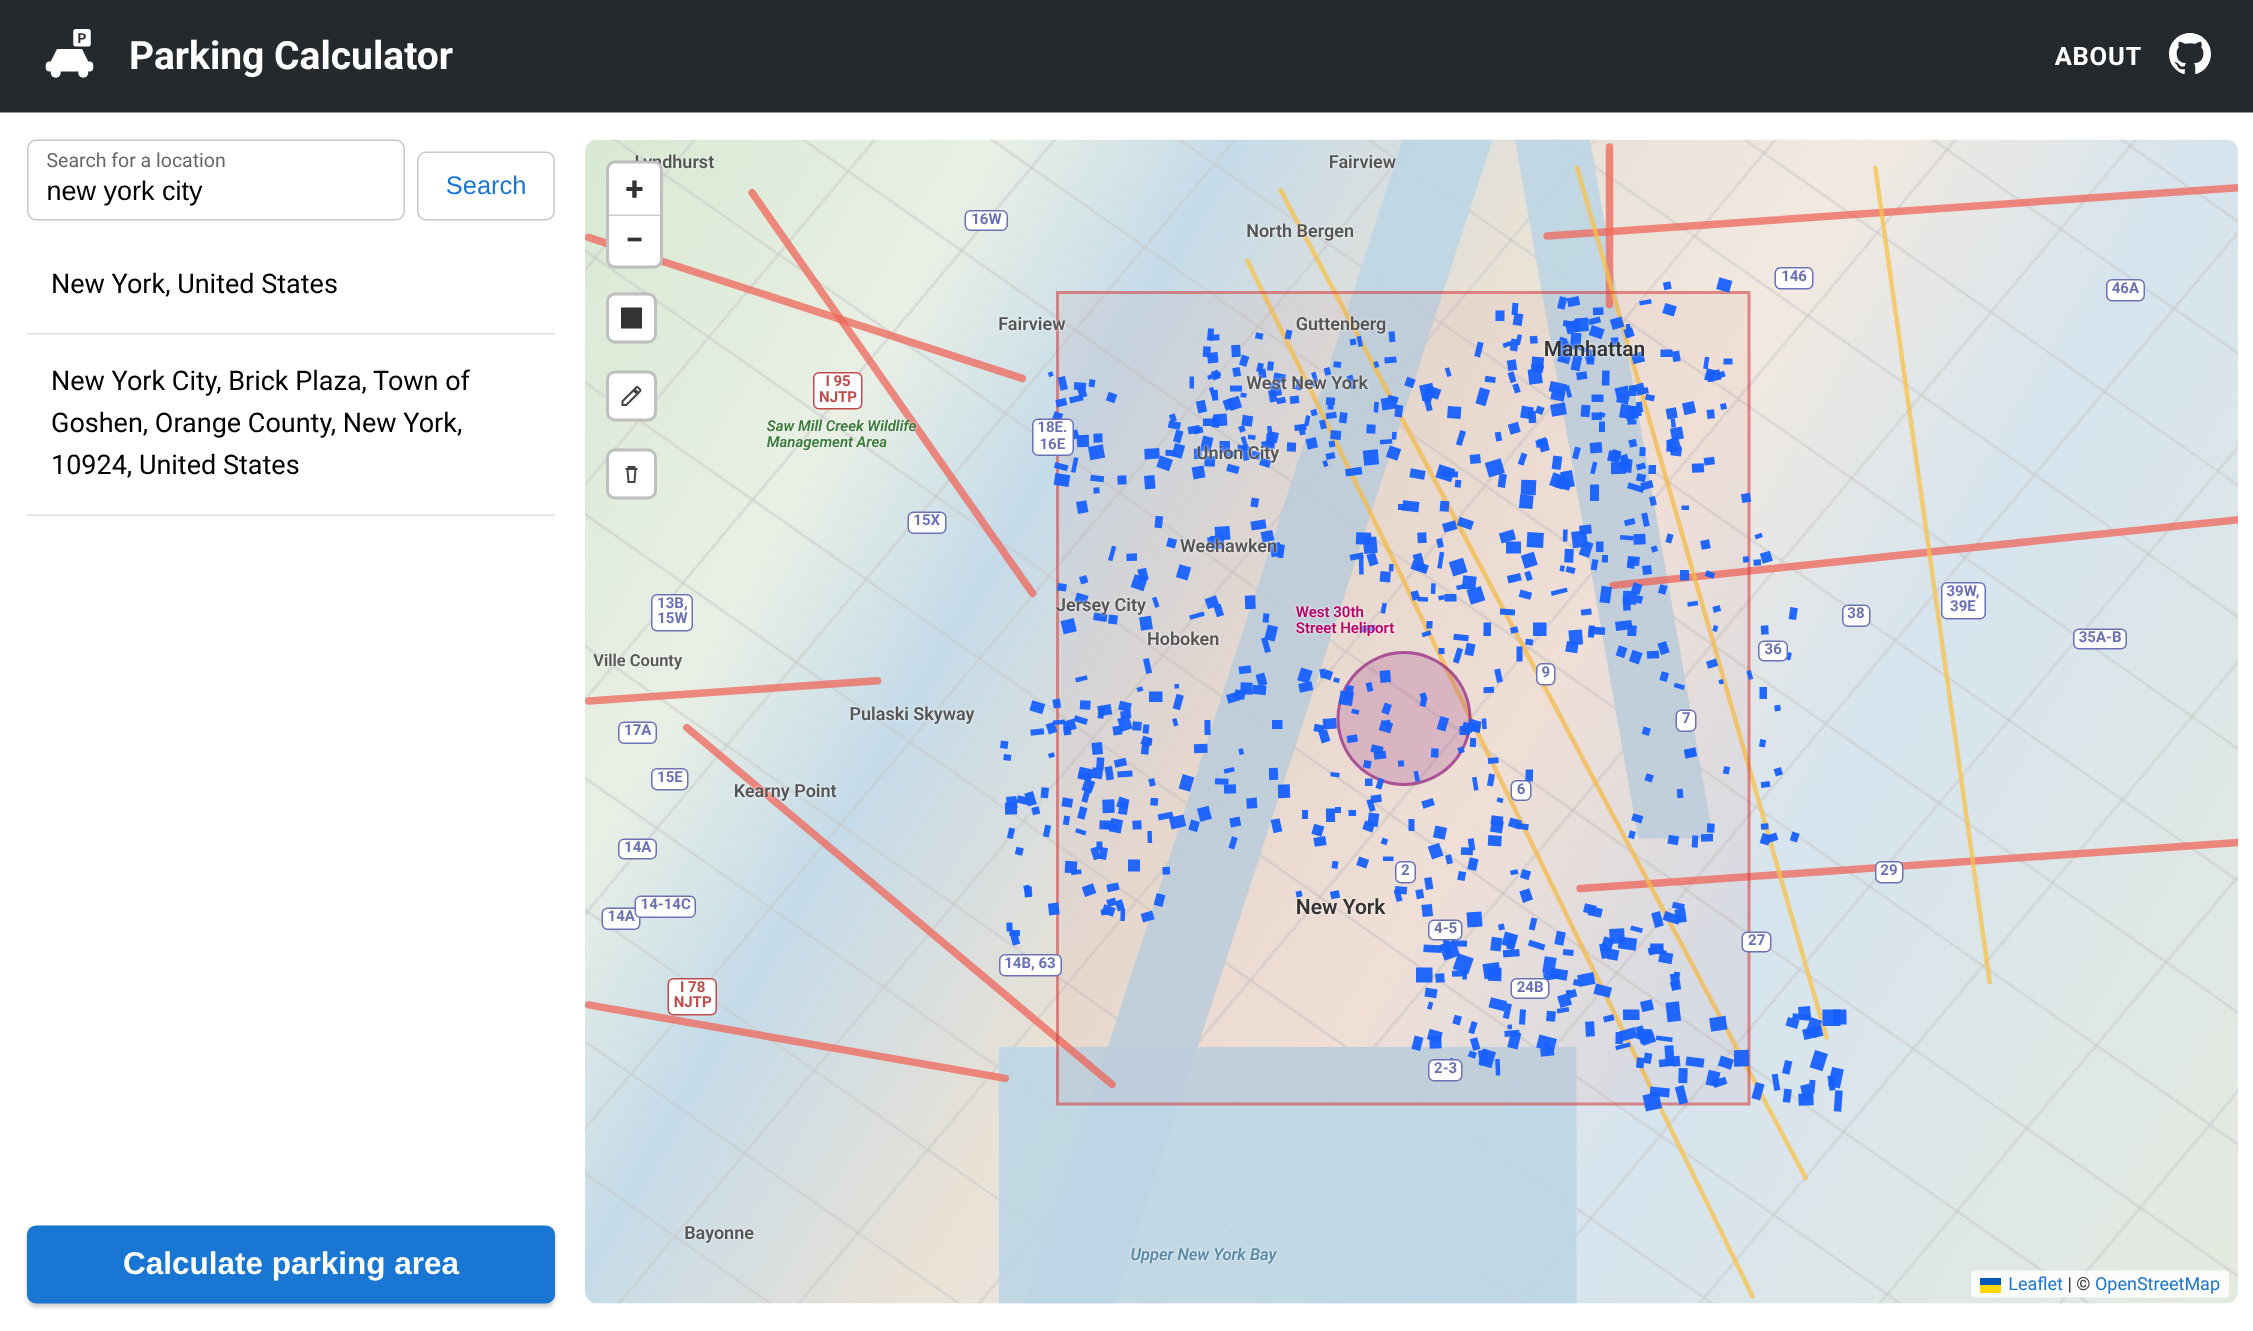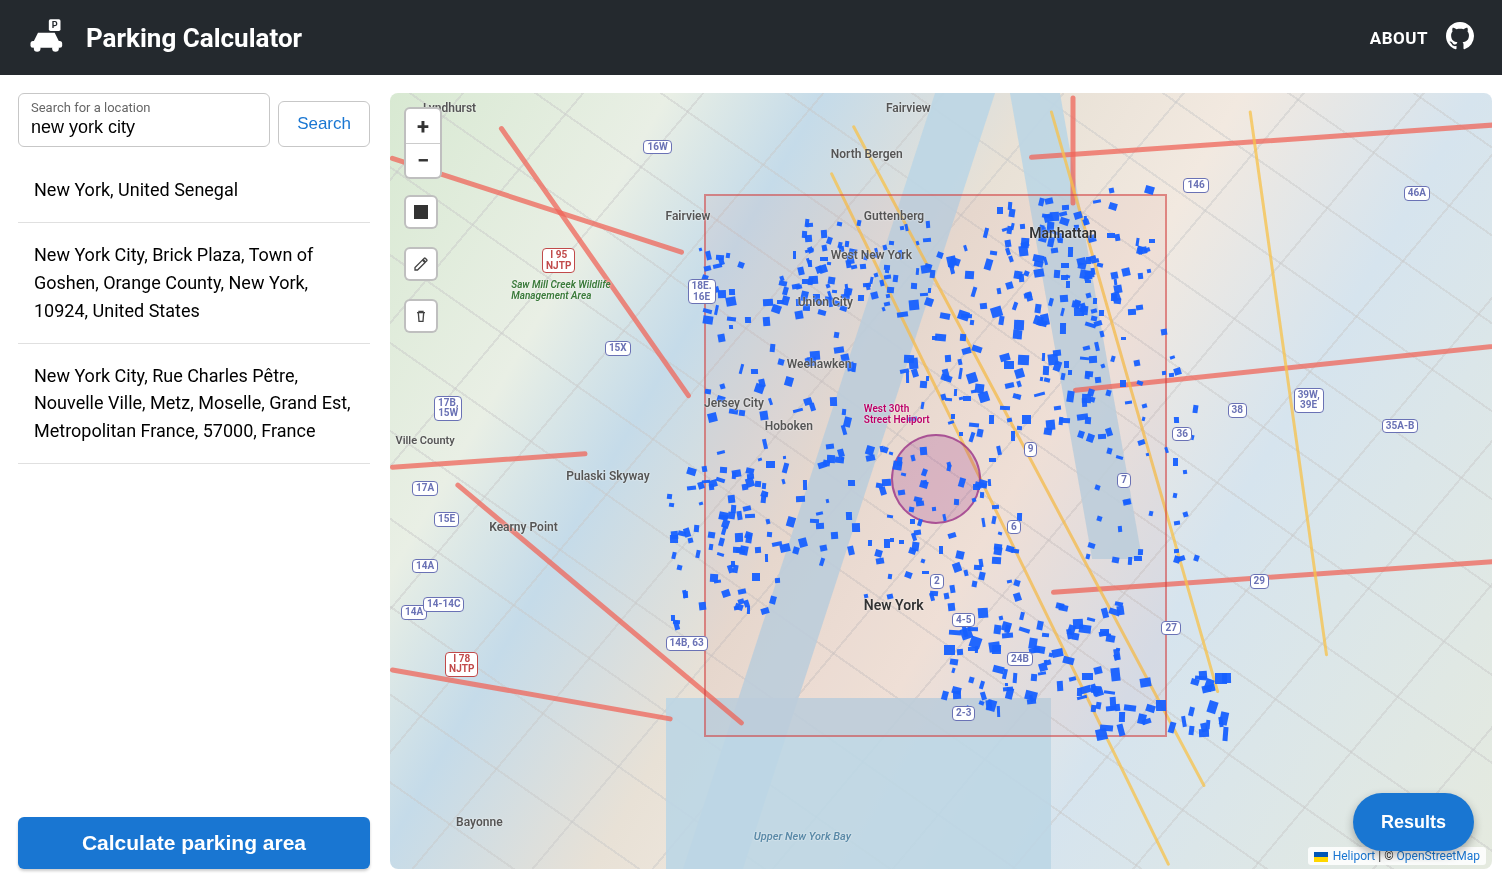--- a/index.html
+++ b/index.html
@@ -105,23 +105,22 @@
   <div class="sidebar">
     <div class="search-row">
       <div class="search-container">
         <div class="search-label">Search for a location</div>
         <input class="search-input" value="new york city" style="">
       </div>
       <button class="search-btn">Search</button>
     </div>
 
     <div class="results-list">
-      <div class="result-item">New York, United Senegal</div>
+      <div class="result-item">New York, United States</div>
       <div class="result-item">New York City, Brick Plaza, Town of Goshen, Orange County, New York, 10924, United States</div>
-      <div class="result-item">New York City, Rue Charles Pêtre, Nouvelle Ville, Metz, Moselle, Grand Est, Metropolitan France, 57000, France</div>
     </div>
 
     <button class="calc-btn">Calculate parking area</button>
   </div>
 
   <div class="map-wrap">
     <div class="map">
       <div class="map-bg"></div>
 
       <div class="river" style="left:38%; top:0; width:60px; height:100%; transform:skewX(-18deg);"></div>
@@ -880,21 +879,21 @@
       <div class="label" style="left:0.5%; top:44%; font-size:11px;">Ville County</div>
 
       <div class="shield red" style="left:13.8%; top:20%; white-space:pre;">I 95
 NJTP</div>
       <div class="shield red" style="left:5%; top:72%; white-space:pre;">I 78
 NJTP</div>
       <div class="shield" style="left:23%; top:6%;">16W</div>
       <div class="shield" style="left:27%; top:24%; white-space:pre;">18E.
 16E</div>
       <div class="shield" style="left:19.5%; top:32%;">15X</div>
-      <div class="shield" style="left:4%; top:39%; white-space:pre;">17B,
+      <div class="shield" style="left:4%; top:39%; white-space:pre;">13B,
 15W</div>
       <div class="shield" style="left:2%; top:50%;">17A</div>
       <div class="shield" style="left:4%; top:54%;">15E</div>
       <div class="shield" style="left:2%; top:60%;">14A</div>
       <div class="shield" style="left:1%; top:66%;">14A</div>
       <div class="shield" style="left:3%; top:65%;">14-14C</div>
       <div class="shield" style="left:25%; top:70%;">14B, 63</div>
       <div class="shield" style="left:72%; top:11%;">146</div>
       <div class="shield" style="left:92%; top:12%;">46A</div>
       <div class="shield" style="left:82%; top:38%; white-space:pre;">39W,
@@ -929,21 +928,20 @@
         <div class="tool-btn">
           <svg viewBox="0 0 24 24">
               <path d="M6 7h12M9 7V5h6v2M8 7l1 13h6l1-13"></path>
             </svg>
         </div>
       </div>
 
 
       <div class="attribution">
         <span class="ua-flag"></span>
-        <a href="#">Heliport</a>
+        <a href="#">Leaflet</a>
         <span> | © </span>
         <a href="#">OpenStreetMap</a>
       </div>
 
-      <button class="results-fab">Results</button>
     </div>
   </div>
 </div>
 
 </body></html>

